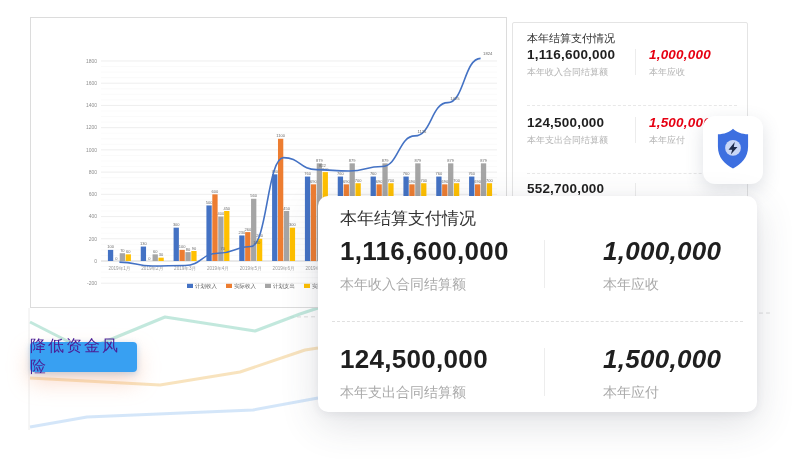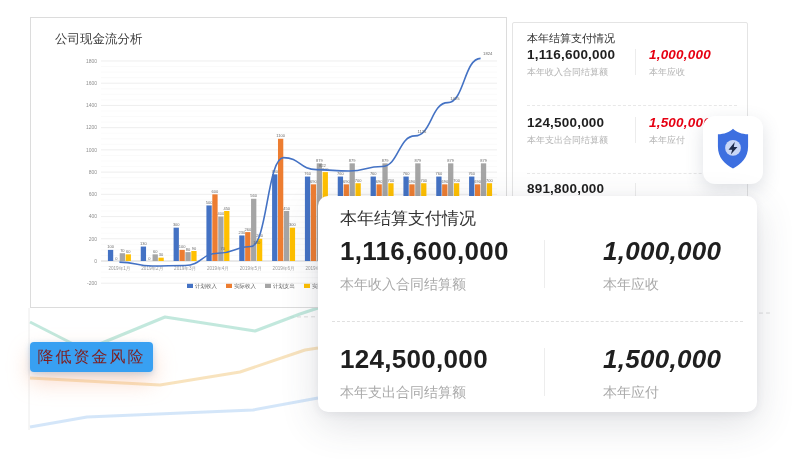--- a/index.html
+++ b/index.html
@@ -41,40 +41,39 @@
     box-shadow:0 12px 38px rgba(60,70,90,.16),0 2px 8px rgba(60,70,90,.08);}
   .popup .pop-title{position:absolute;left:22px;top:11px;font-size:17px;color:#333;}
   .pop-row{position:absolute;left:22px;right:16px;}
   .pop-val{font-size:26px;font-weight:bold;color:var(--txt-num);letter-spacing:.3px;}
   .pop-lbl{font-size:14px;color:#a9a9a9;margin-top:9px;}
   .pop-col-r{position:absolute;left:263px;top:0;}
   .pop-vsep{position:absolute;left:204px;top:4px;width:1px;height:48px;background:#ededed;}
   .pop-dash{position:absolute;left:14px;right:14px;top:125px;border-top:1px dashed #e0e0e0;}
 
   
-  .badge{position:absolute;left:30px;top:342px;width:123px;height:30px;z-index:6;
-    background:var(--badge-blue);border-radius:4px;color:#7f1d1d;font-size:16px;
+  .badge{position:absolute;left:30px;top:342px;width:107px;height:30px;z-index:6;
+    background:var(--badge-blue);border-radius:4px;color:#4c1d95;font-size:16px;
     letter-spacing:2px;display:flex;align-items:center;justify-content:center;
     box-shadow:0 10px 22px rgba(246,160,120,.40),0 2px 6px rgba(56,160,242,.35);cursor:pointer;}
 </style>
 </head>
 <body>
 
 <div class="stage">
 
   <svg class="bg-lines" width="792" height="159">
     <line x1="29" y1="8" x2="29" y2="130" stroke="#ececec" stroke-width="1"></line>
     <line x1="290" y1="17" x2="770" y2="13" stroke="#d5d5d5" stroke-width="1" stroke-dasharray="4 3" opacity="0.8"></line>
     <polyline points="30,22 85,50 165,17 255,31 300,14 318,8" fill="none" stroke="#aee0d2" stroke-width="3" stroke-linejoin="round" opacity="0.75"></polyline>
     <polyline points="30,78 160,85 240,72 305,50 318,48" fill="none" stroke="#f6dcae" stroke-width="3" stroke-linejoin="round" opacity="0.8"></polyline>
     <polyline points="30,127 87,117 253,110 318,98" fill="none" stroke="#cde2f8" stroke-width="3" stroke-linejoin="round" opacity="0.85"></polyline>
   </svg>
 
   <div class="chart-card">
-    <div class="chart-title">公司现金流分析</div>
     <svg id="main-chart" width="475" height="289">
         <line x1="70" y1="259.6665" x2="466" y2="259.6665" stroke="#f4f4f4" stroke-width="0.5"></line>
         <line x1="70" y1="254.111" x2="466" y2="254.111" stroke="#f4f4f4" stroke-width="0.5"></line>
         <line x1="70" y1="248.5555" x2="466" y2="248.5555" stroke="#f4f4f4" stroke-width="0.5"></line>
         <line x1="70" y1="237.4445" x2="466" y2="237.4445" stroke="#f4f4f4" stroke-width="0.5"></line>
         <line x1="70" y1="231.889" x2="466" y2="231.889" stroke="#f4f4f4" stroke-width="0.5"></line>
         <line x1="70" y1="226.33350000000002" x2="466" y2="226.33350000000002" stroke="#f4f4f4" stroke-width="0.5"></line>
         <line x1="70" y1="215.2225" x2="466" y2="215.2225" stroke="#f4f4f4" stroke-width="0.5"></line>
         <line x1="70" y1="209.667" x2="466" y2="209.667" stroke="#f4f4f4" stroke-width="0.5"></line>
         <line x1="70" y1="204.1115" x2="466" y2="204.1115" stroke="#f4f4f4" stroke-width="0.5"></line>
@@ -264,21 +263,21 @@
       <div class="p-lbl">本年支出合同结算额</div>
       <div class="p-vsep"></div>
       <div class="p-col-r">
         <div class="p-val p-red">1,500,000</div>
         <div class="p-lbl">本年应付</div>
       </div>
     </div>
     <div class="p-dash" style="top:150px"></div>
 
     <div class="p-row" style="top:158px">
-      <div class="p-val">891,800,000</div>
+      <div class="p-val">552,700,000</div>
       <div class="p-lbl">收支结算差</div>
       <div class="p-vsep"></div>
     </div>
   </div>
 
   <div class="shield-card">
     <svg width="44" height="48" viewBox="0 0 64 70">
       <path d="M32 4 C37 9 45 12 54 12 L54 30 C54 46 44 56 32 62 C20 56 10 46 10 30 L10 12 C19 12 27 9 32 4 Z" fill="#3d6fe0"></path>
       <circle cx="32" cy="32" r="11.5" fill="#c9d6f6"></circle>
       <path d="M34.5 23.5 L25.5 34.5 L30.8 34.5 L28.8 41.5 L38.5 30.5 L33.2 30.5 Z" fill="#1e2a4a"></path>

